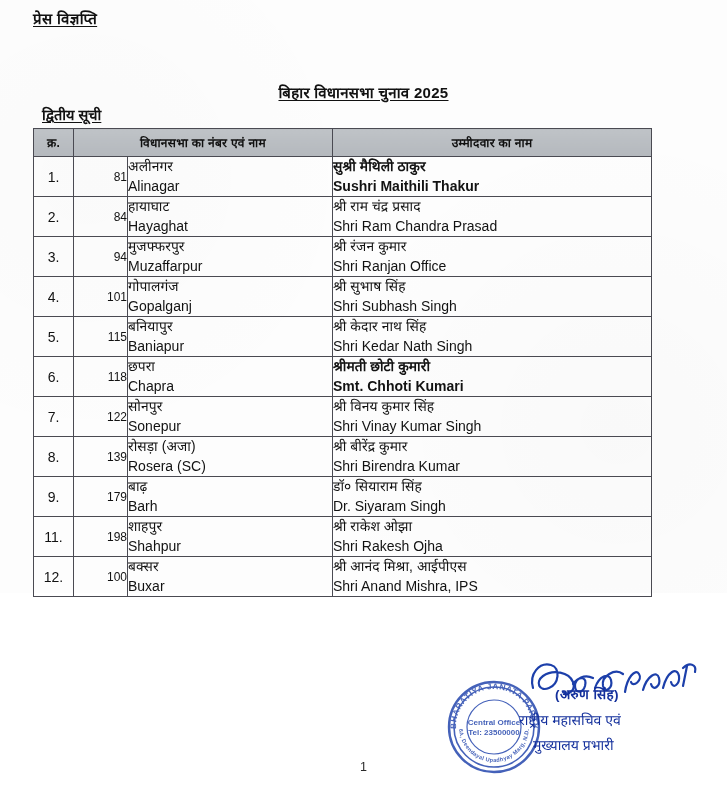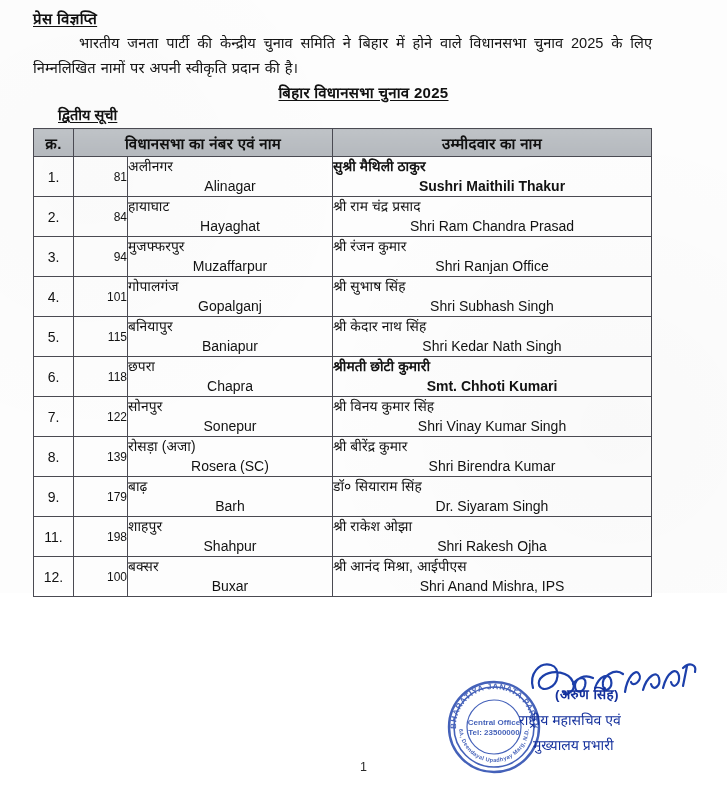--- a/index.html
+++ b/index.html
@@ -69,21 +69,20 @@
 
   .list-heading {
     position: absolute;
     left: 42px;
     top: 104px;
     font-size: 14.5px;
     font-weight: bold;
     text-decoration: underline;
     text-underline-offset: 2px;
     color: #111;
-    margin-left: 16px;
   }
 
   
   .table-wrap {
     position: absolute;
     left: 33px;
     top: 128px;
     width: 618px;
   }
   table.list-table {
@@ -93,21 +92,21 @@
   }
   table.list-table th,
   table.list-table td {
     border: 1px solid #4a4a52;
     padding: 0;
     vertical-align: middle;
   }
   thead th {
     background: #b9bdc2;
     background-image: linear-gradient(to bottom, #bfc3c7 0%, #b4b8bd 100%);
-    font-size: 15px;
+    font-size: 12px;
     font-weight: bold;
     text-align: center;
     height: 27px;
     color: #101010;
     letter-spacing: 0.3px;
   }
   col.c-sl    { width: 40px; }
   col.c-num   { width: 54px; }
   col.c-name  { width: 205px; }
   col.c-cand  { width: 319px; }
@@ -130,21 +129,20 @@
     color: #121212;
   }
   .hi {
     display: block;
     font-size: 13.8px;
     letter-spacing: 0.1px;
   }
   .en {
     display: block;
     font-size: 14px;
-    text-align: center;
   }
   tr.bold-row .cand .hi,
   tr.bold-row .cand .en {
     font-weight: bold;
   }
   tbody tr { height: 40px; }
 
   
   .sign-area {
     position: absolute;
@@ -209,21 +207,20 @@
     color: #2a2a2a;
   }
 </style>
 </head>
 <body>
 
 <div class="page">
 
   <div class="press-heading">प्रेस विज्ञप्ति</div>
 
-  <div class="body-para">भारतीय जनता पार्टी की केन्द्रीय चुनाव समिति ने बिहार में होने वाले विधानसभा चुनाव 2025 के लिए निम्नलिखित नामों पर अपनी स्वीकृति प्रदान की है।</div>
 
   <div class="center-title">
     <span>बिहार विधानसभा चुनाव 2025</span>
   </div>
 
   <div class="list-heading">द्वितीय सूची</div>
 
   <div class="table-wrap">
     <table class="list-table">
       <colgroup>

